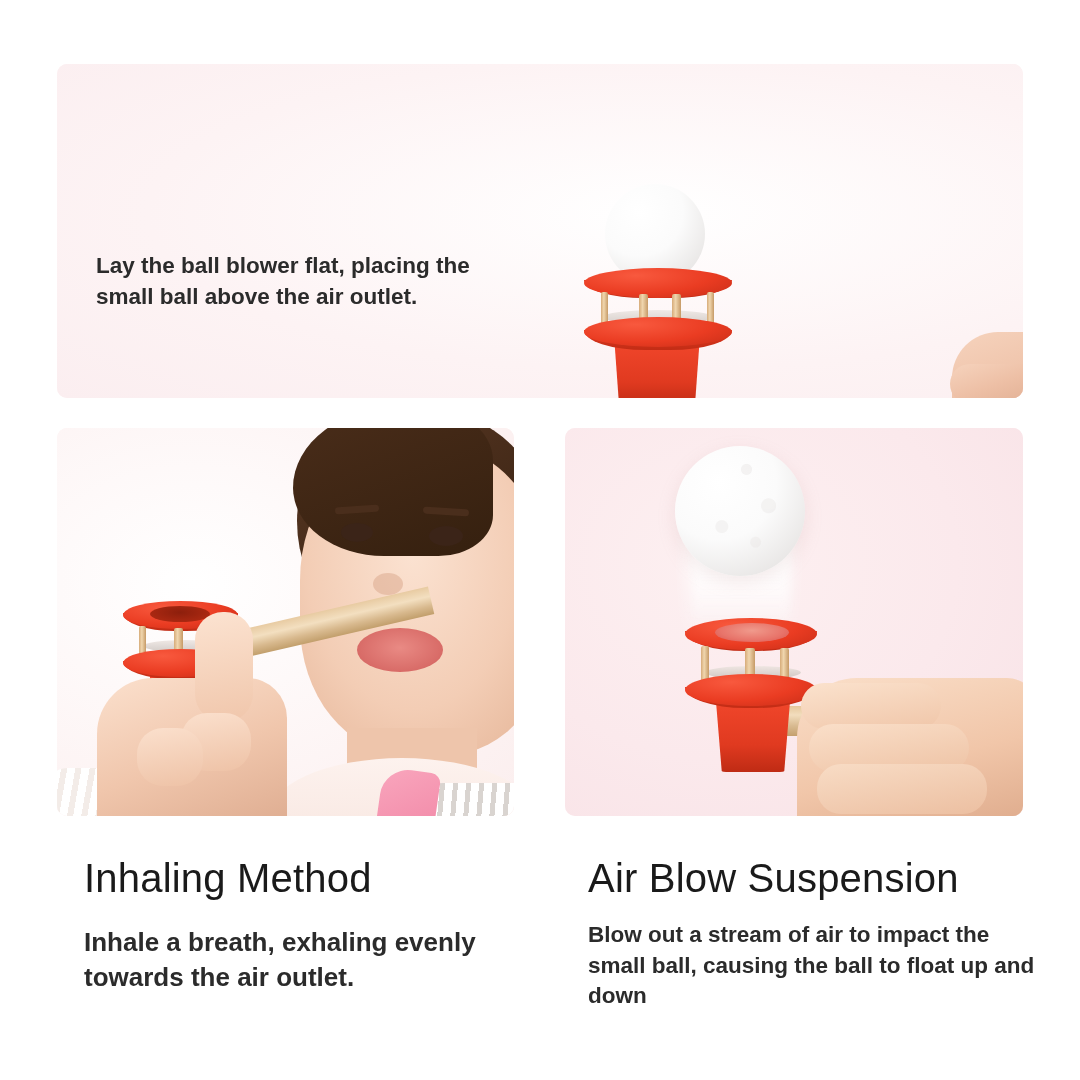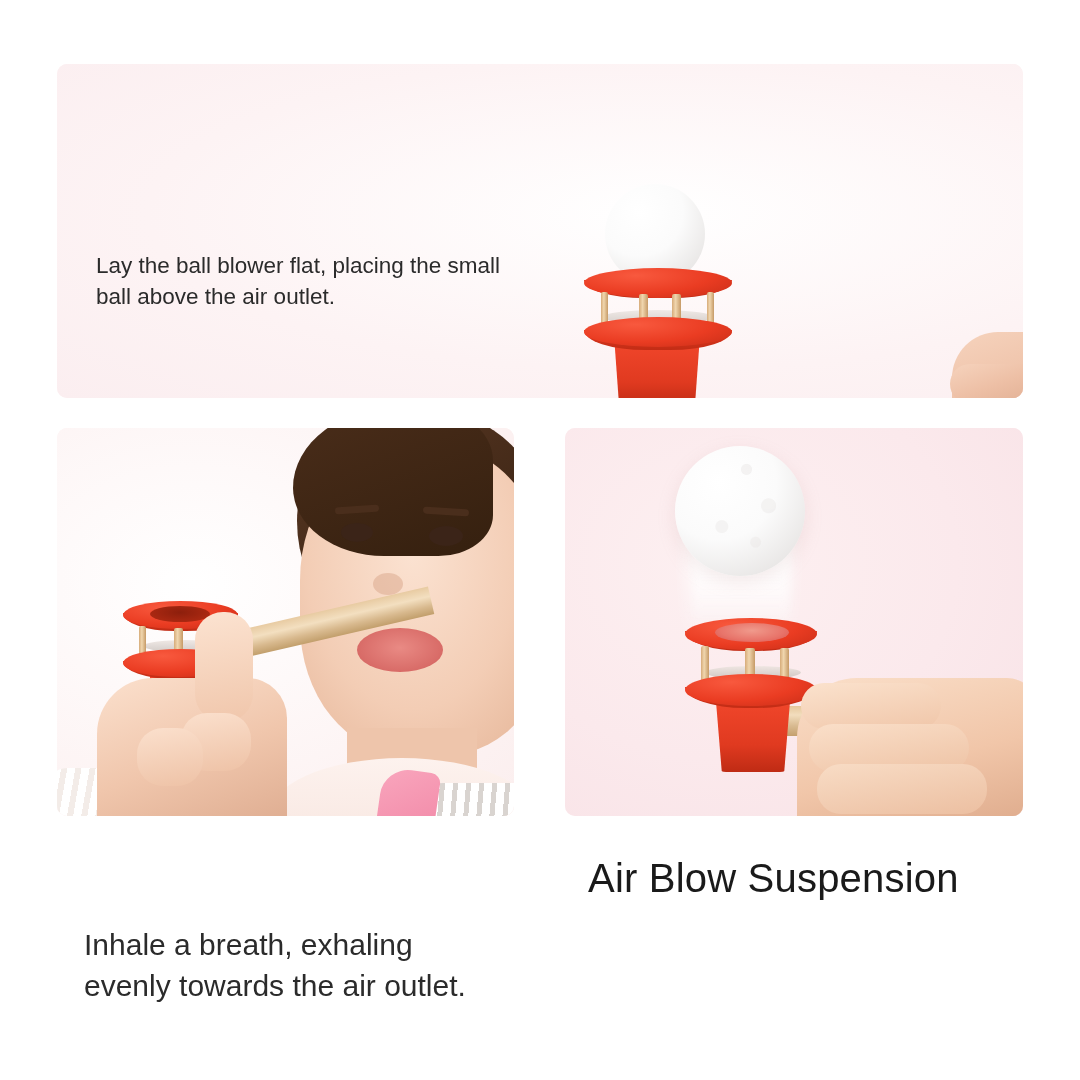--- a/index.html
+++ b/index.html
@@ -33,21 +33,21 @@
 
   
   .heading {
     font-weight: 400;
     color: #1a1a1a;
     letter-spacing: 0.2px;
     white-space: nowrap;
   }
   .body-text {
     color: #2b2b2b;
-    font-weight: 400;
+    font-weight: 700;
     line-height: 1.36;
   }
 
   
   #top-heading {
     position: absolute;
     left: 96px; top: 162px;
     font-size: 42px;
     z-index: 6;
   }
@@ -61,21 +61,21 @@
 
   
   #left-heading {
     position: absolute;
     left: 84px; top: 856px;
     font-size: 40px;
   }
   #left-body {
     position: absolute;
     left: 84px; top: 925px;
-    font-size: 30px;
+    font-size: 26px;
     width: 420px;
   }
 
   
   #right-heading {
     position: absolute;
     left: 588px; top: 856px;
     font-size: 40px;
   }
   #right-body {
@@ -467,20 +467,21 @@
       <div class="disc disc-dn"></div>
       <div class="cone body-cone"></div>
       <div class="skin hand-palm"></div>
       <div class="skin fing1"></div>
       <div class="skin fing2"></div>
       <div class="skin fing3"></div>
       <div class="sleeve"></div>
     </div>
   </div>
 
+  <h2 class="heading" id="left-heading">Inhaling Method</h2>
   <p class="body-text" id="left-body">Inhale a breath, exhaling evenly towards the air outlet.</p>
 
   <div class="panel" id="panel-right">
     <div class="photo" id="right-art">
       <div class="bg-wash"></div>
       <div class="blur-col"></div>
       <div class="blur-trail"></div>
       <div class="ball ball-float"></div>
       <div class="ball-texture"></div>
       <div class="disc-side disc-up-side"></div>
@@ -496,14 +497,15 @@
       <div class="handle"></div>
       <div class="stick-right"></div>
       <div class="skin hand-palm"></div>
       <div class="skin rf1"></div>
       <div class="skin rf2"></div>
       <div class="skin rf3"></div>
     </div>
   </div>
 
   <h2 class="heading" id="right-heading">Air Blow Suspension</h2>
+  <p class="body-text" id="right-body">Blow out a stream of air to impact the small ball, causing the ball to float up and down</p>
 
 </div>
 
 </body></html>

